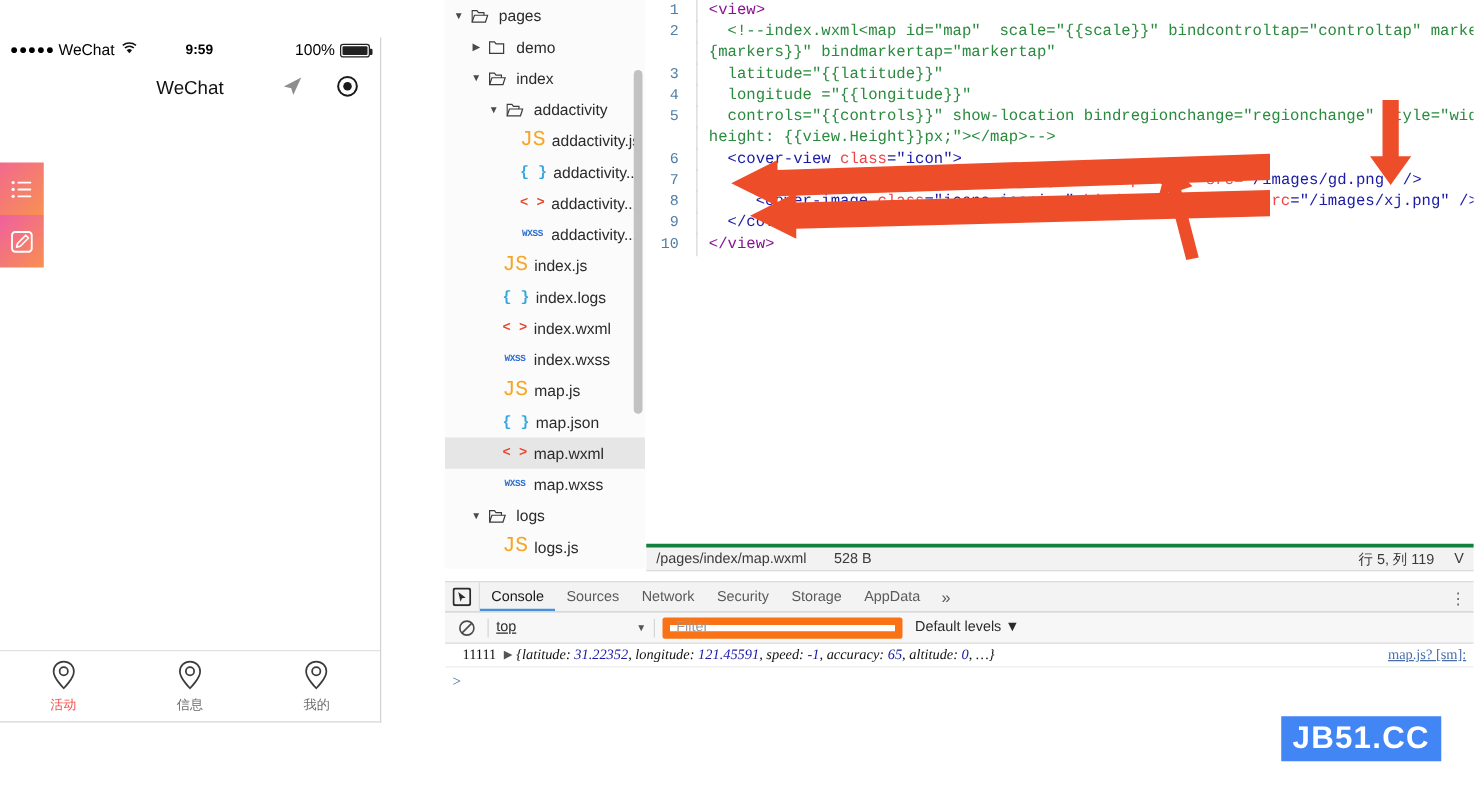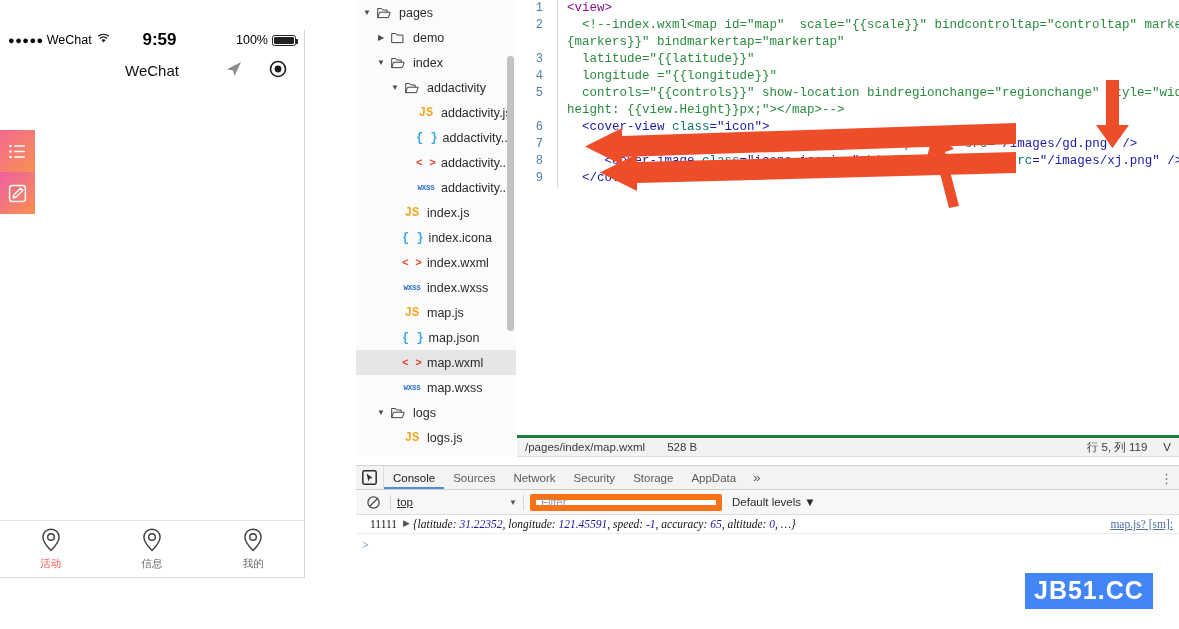--- a/index.html
+++ b/index.html
@@ -12,21 +12,21 @@
   #simulator { position:absolute; left:0; top:30px; width:305px; height:548px;
     background:#ffffff; border-right:1px solid #d4d4d4; border-bottom:1px solid #d4d4d4;
     overflow:hidden; }
 
   .status-bar { height:20px; display:flex; align-items:center; padding:0 8px;
     font-size:12px; color:#000; font-weight:bold; position:relative; }
   .sb-left { display:flex; align-items:center; gap:3px; }
   .dots { letter-spacing:0.5px; font-size:11px; }
   .sb-carrier { font-size:12.5px; font-weight:400; }
   .wifi-ico { display:inline-block; margin-left:2px; font-size:12px; }
-  .sb-center { position:absolute; left:0; right:0; text-align:center; font-size:17px;
+  .sb-center { position:absolute; left:0; right:0; text-align:center; font-size:11px;
     font-weight:600; pointer-events:none;margin-left:15px; }
   .sb-right { margin-left:auto; display:flex; align-items:center; gap:4px;
     font-size:12.5px; font-weight:400; z-index:2; }
   .battery { width:24px; height:11px; border:1px solid #222; border-radius:2.5px;
     position:relative; display:inline-block; }
   .battery::after { content:""; position:absolute; right:-3px; top:3px; width:2px;
     height:5px; background:#222; border-radius:0 1px 1px 0; }
   .battery i { position:absolute; left:1px; top:1px; bottom:1px; width:20px;
     background:#222; border-radius:1px; display:block; }
 
@@ -55,21 +55,21 @@
   
   #filetree { position:absolute; left:356px; top:0; width:160px; height:455px;
     background:#fbfbfb; overflow:hidden; font-size:12.5px; color:#2b2b2b; }
   .tnode { height:25px; display:flex; align-items:center; white-space:nowrap; }
   .tnode.sel { background:#e6e6e6; }
   .tw { width:14px; display:inline-block; text-align:center; font-size:8px;
     color:#4a4a4a; flex:0 0 14px; }
   .ticon { flex:0 0 20px; display:flex; align-items:center; justify-content:center;
     margin-right:5px; }
   .folder-g { width:14px; height:12px; }
-  .ft-js { color:#f5a623; font-weight:bold; font-size:12px; font-family:"Liberation Mono",monospace;}
+  .ft-js { color:#f5a623; font-weight:normal; font-size:17px; font-family:"Liberation Mono",monospace;}
   .ft-json { color:#35a7e0; font-weight:bold; font-size:12px; font-family:"Liberation Mono",monospace;}
   .ft-wxml { color:#e8452b; font-weight:bold; font-size:11px; font-family:"Liberation Mono",monospace;}
   .ft-wxss { color:#2f6fd0; font-weight:bold; font-size:7.5px; letter-spacing:-0.3px;
     font-family:"Liberation Mono",monospace;}
   .tlabel { font-size:12.5px; }
   #tree-scroll { position:absolute; left:507px; top:56px; width:7px; height:275px;
     background:#c2c2c2; border-radius:4px; }
 
   
   #editor { position:absolute; left:517px; top:0; width:662px; height:435px;
@@ -78,21 +78,21 @@
   .code-row { display:flex; line-height:17px; }
   .gut { width:36px; flex:0 0 36px; text-align:right; padding-right:10px;
     color:#4f7fa8; font-size:12px; }
   .gut.cont { color:transparent; }
   .codecol { flex:1; position:relative; padding-left:14px; white-space:pre; }
   .codecol::before { content:""; position:absolute; left:4px; top:-1px; bottom:-1px;
     width:1px; background:#d8d8d8; }
   .t-tag { color:#881391; }
   .t-com { color:#2a8a3e; }
   .t-el  { color:#1a1aa6; }
-  .t-attr{ color:#0f766e; }
+  .t-attr{ color:#ef4444; }
   .t-str { color:#1a1aa6; }
 
   
   #edstatus { position:absolute; left:517px; top:435px; width:662px; height:22px;
     background:#f2f2f2; border-top:3px solid #15803d; border-bottom:1px solid #dcdcdc;
     display:flex; align-items:center; font-size:11.5px; color:#3a3a3a; padding:0 8px; }
   #edstatus .path { margin-right:22px; }
   #edstatus .spacer { flex:1; }
   #edstatus .pos { margin-right:16px; }
 
@@ -326,21 +326,21 @@
         <span class="ticon">
           <span class="ft-js">JS</span>
         </span>
         <span class="tlabel">index.js</span>
       </div>
       <div class="tnode" style="padding-left: 32px;">
         <span class="tw"></span>
         <span class="ticon">
           <span class="ft-json">{ }</span>
         </span>
-        <span class="tlabel">index.icona</span>
+        <span class="tlabel">index.logs</span>
       </div>
       <div class="tnode" style="padding-left: 32px;">
         <span class="tw"></span>
         <span class="ticon">
           <span class="ft-wxml">&lt; &gt;</span>
         </span>
         <span class="tlabel">index.wxml</span>
       </div>
       <div class="tnode" style="padding-left: 32px;">
         <span class="tw"></span>
@@ -437,20 +437,24 @@
         <div class="gut">7</div>
         <div class="codecol"><span class="t-el">    &lt;cover-image </span><span class="t-attr">class</span><span class="t-el">=</span><span class="t-str">"icona iconimg"</span><span class="t-el"> </span><span class="t-attr">bindtap</span><span class="t-el">=</span><span class="t-str">"ddd"</span><span class="t-el"> </span><span class="t-attr">src</span><span class="t-el">=</span><span class="t-str">"/images/gd.png"</span><span class="t-el"> /&gt;</span></div>
       </div>
       <div class="code-row">
         <div class="gut">8</div>
         <div class="codecol"><span class="t-el">     &lt;cover-image </span><span class="t-attr">class</span><span class="t-el">=</span><span class="t-str">"icona iconimg"</span><span class="t-el"> </span><span class="t-attr">bindtap</span><span class="t-el">=</span><span class="t-str">"clickadd"</span><span class="t-el"> </span><span class="t-attr">src</span><span class="t-el">=</span><span class="t-str">"/images/xj.png"</span><span class="t-el"> /&gt;</span></div>
       </div>
       <div class="code-row">
         <div class="gut">9</div>
         <div class="codecol"><span class="t-el">  &lt;/cover-view&gt;</span></div>
+      </div>
+      <div class="code-row">
+        <div class="gut">10</div>
+        <div class="codecol"><span class="t-tag">&lt;/view&gt;</span></div>
       </div>
     </div>
 
   <div id="edstatus">
     <span class="path">/pages/index/map.wxml</span>
     <span>528 B</span>
     <span class="spacer"></span>
     <span class="pos">行 5, 列 119</span>
     <span>V</span>
   </div>

